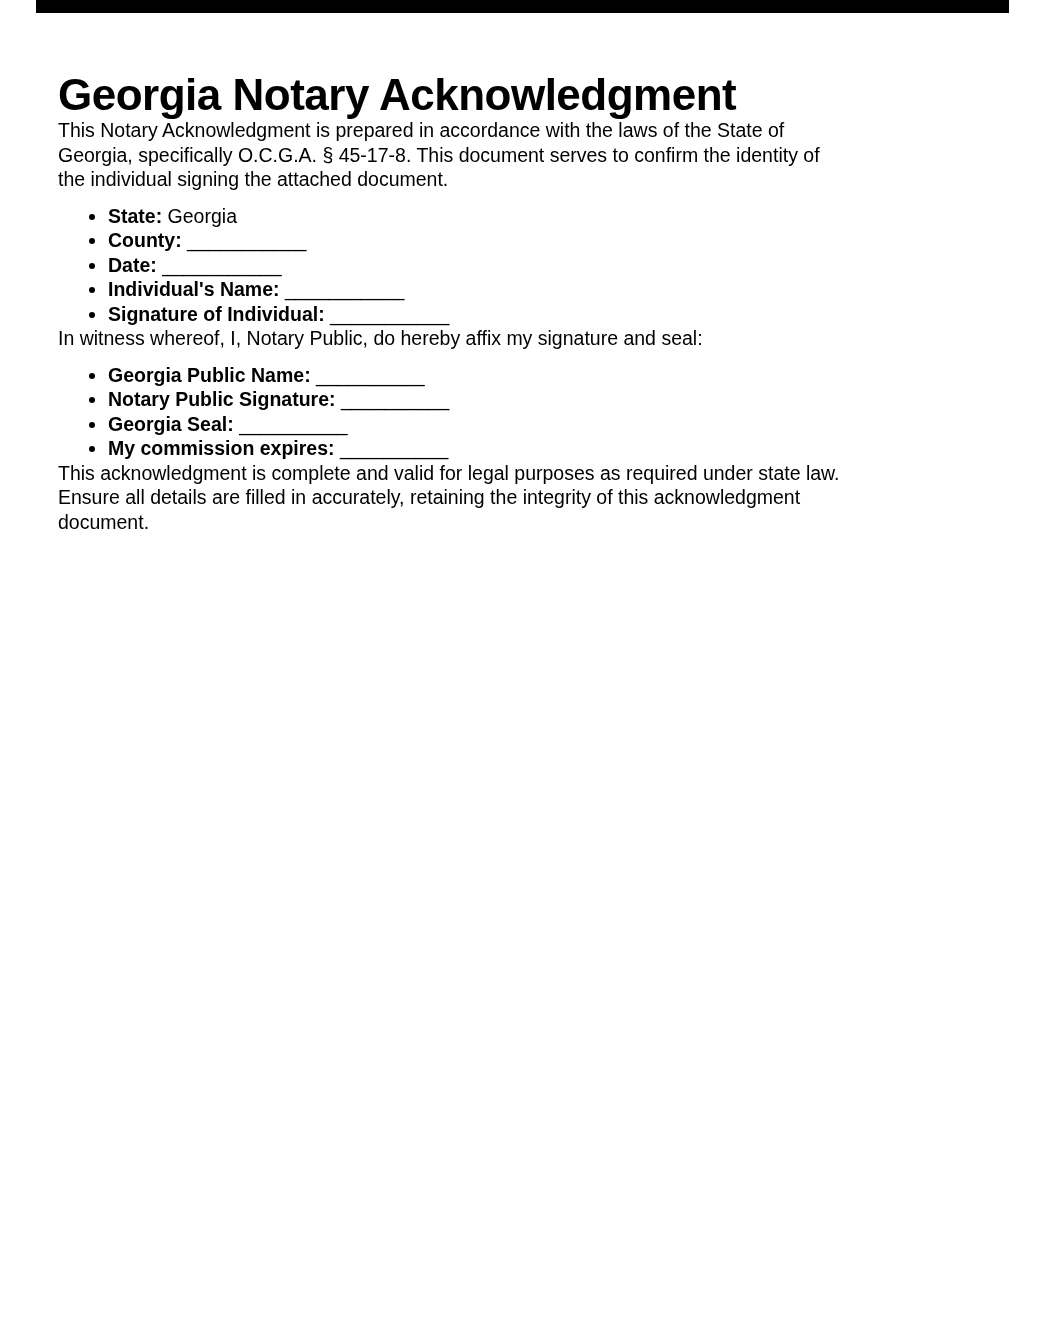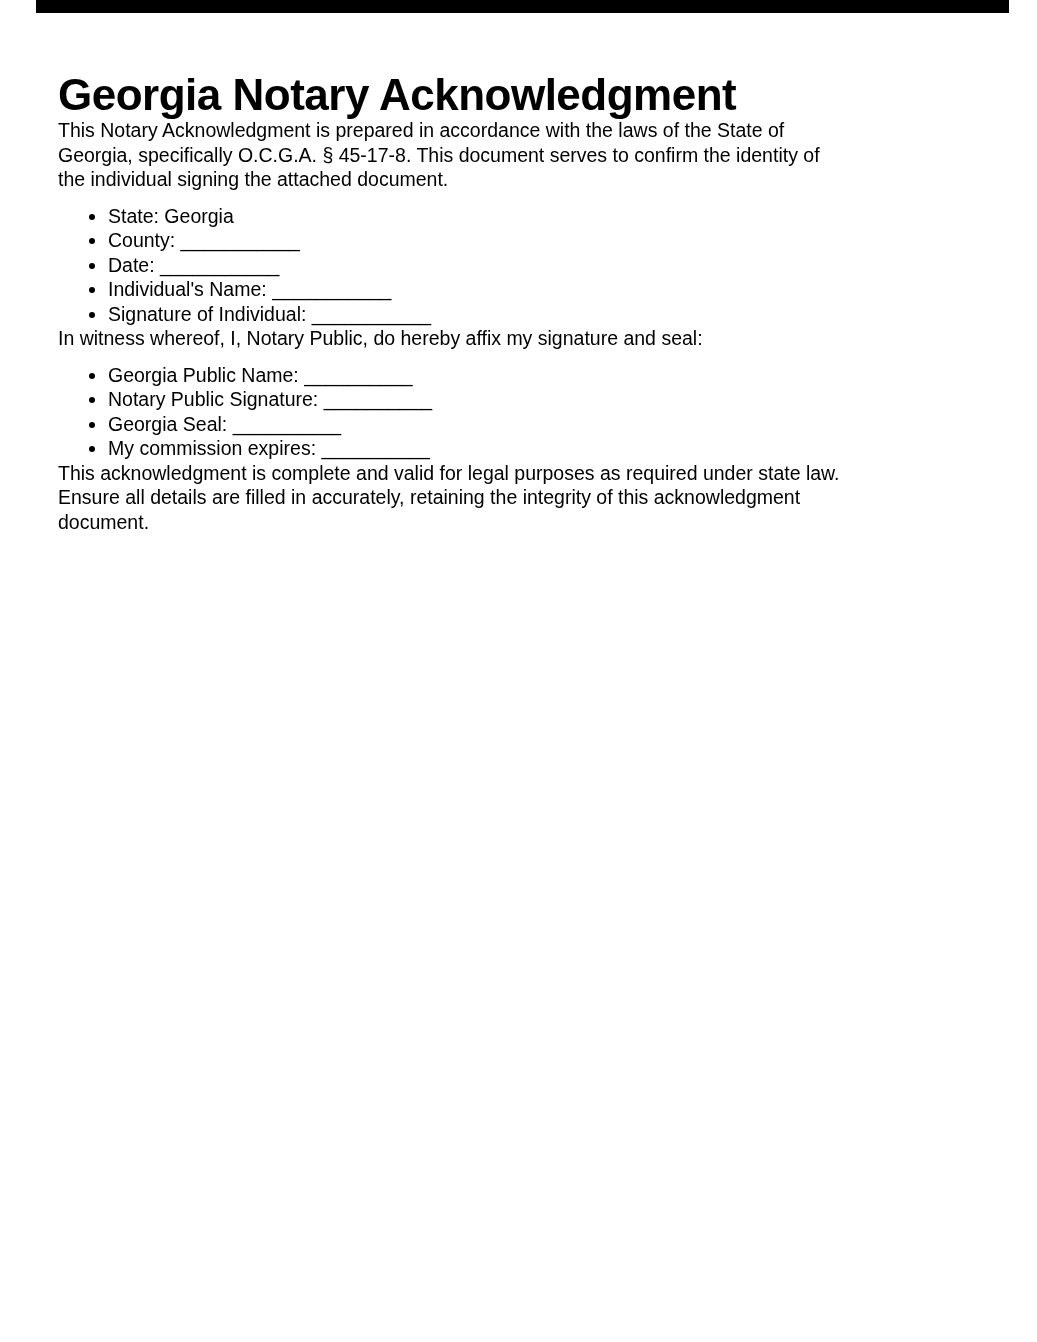--- a/index.html
+++ b/index.html
@@ -48,21 +48,21 @@
   .mt-section { margin-top: 26px; }
   ul.fields {
     margin: 12px 0 0 0;
     padding: 0 0 0 50px;
     list-style: disc;
   }
   ul.fields li {
     font-size: 19.5px;
     line-height: 24.5px;
   }
-  .lbl { font-weight: normal; text-align: right; }
+  .lbl { font-weight: bold; text-align: right; }
   .val { font-weight: normal; }
   strong.inline-bold { font-weight: normal; }
   .watermark {
     position: absolute;
     left: 30px;
     top: 1262px;
     font-family: Liberation Serif, serif;
     font-size: 43px;
     line-height: 1.1;
     color: #ef4444;

